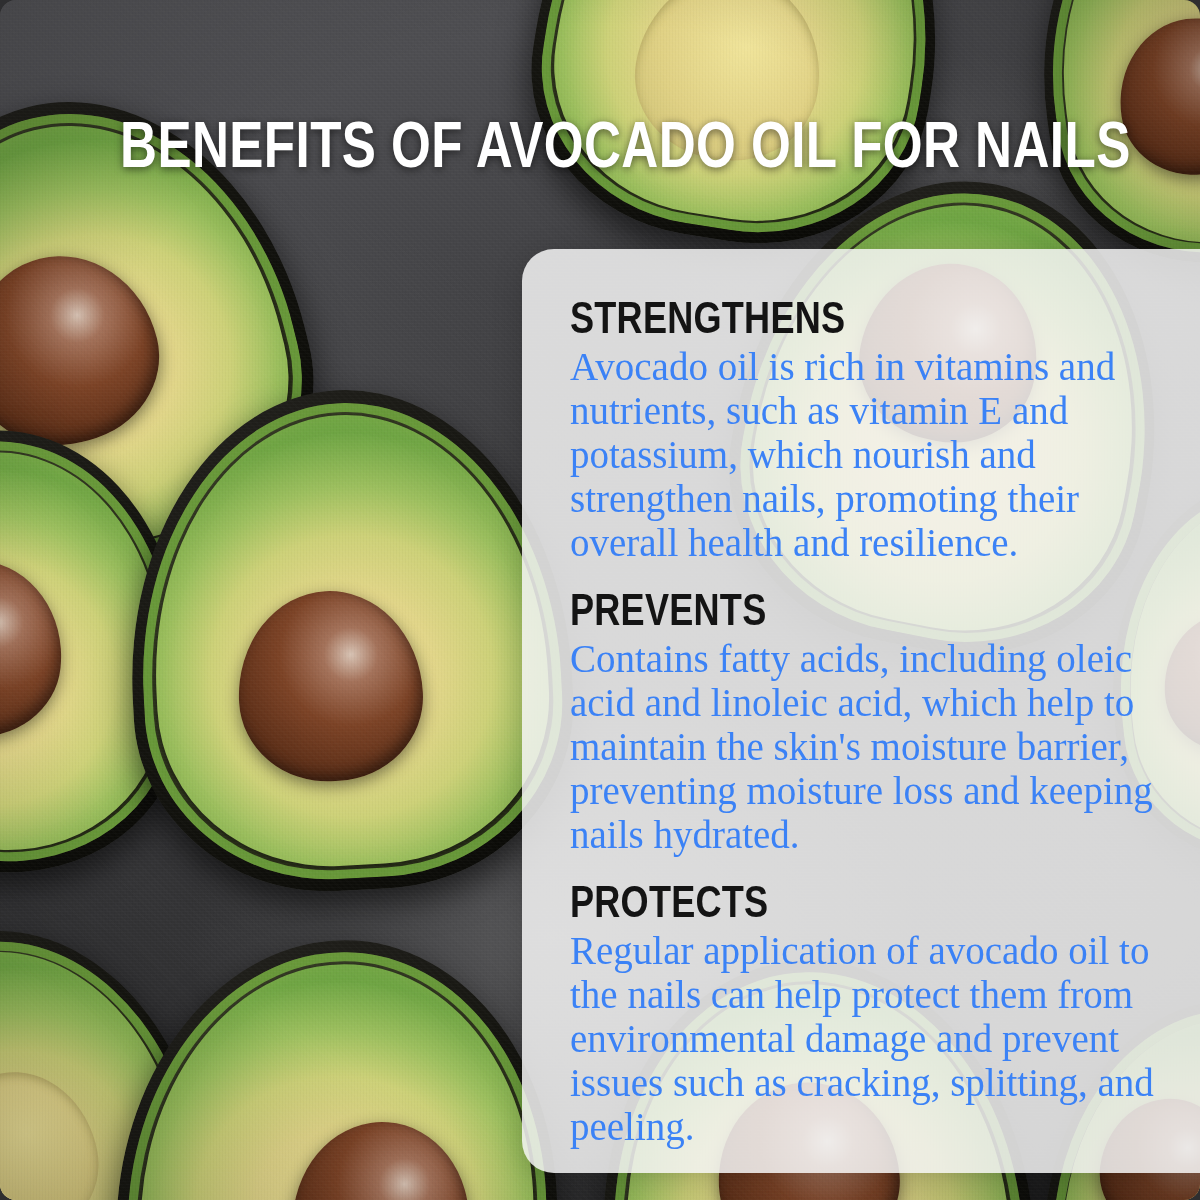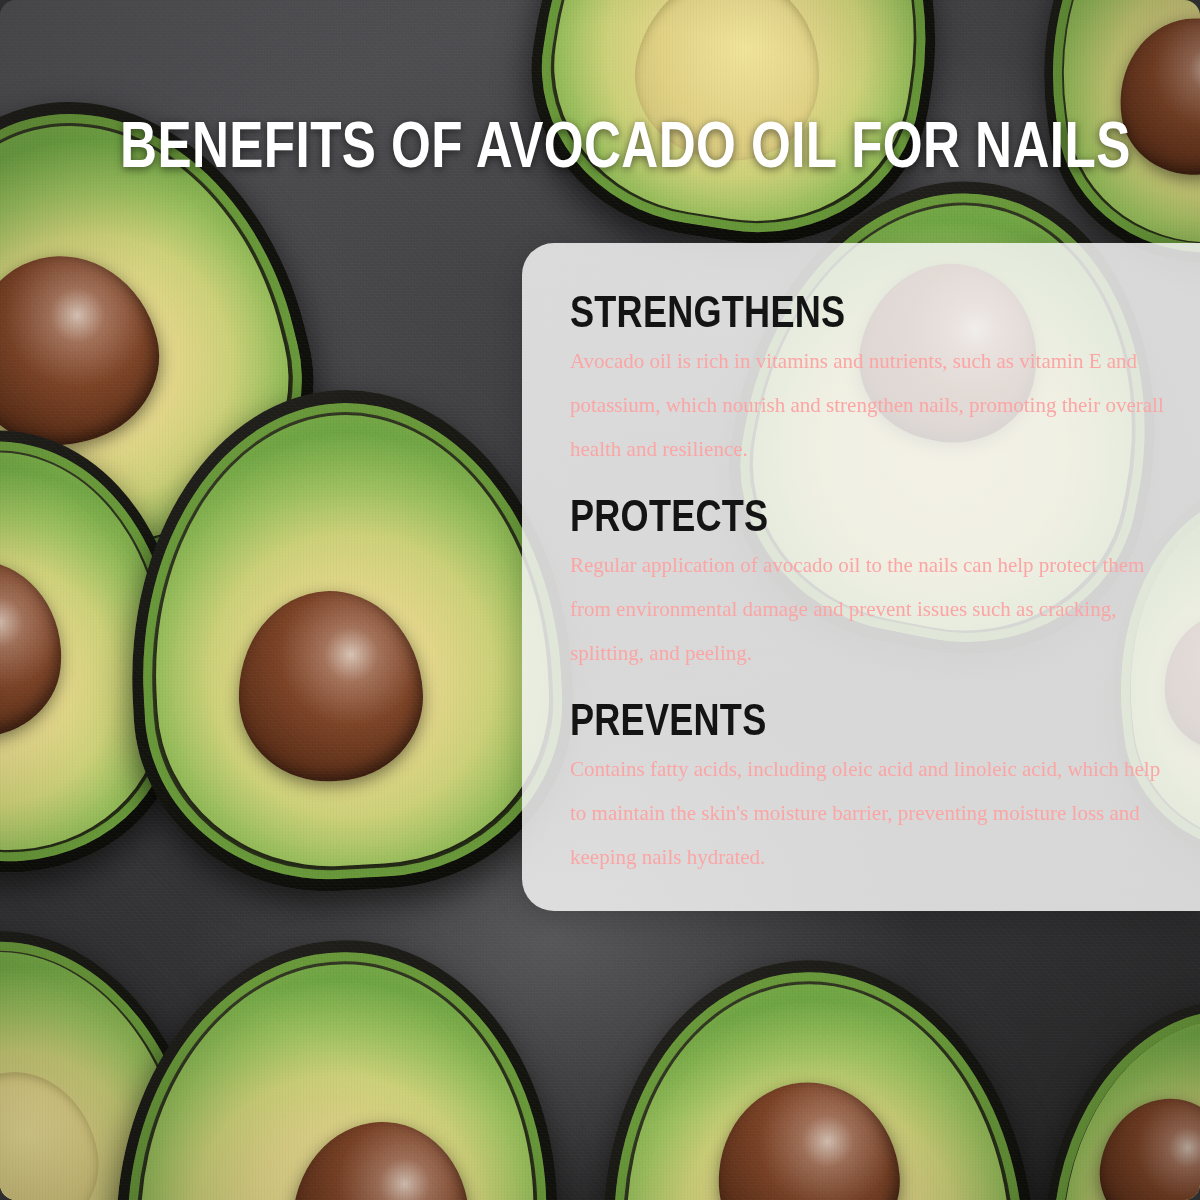--- a/index.html
+++ b/index.html
@@ -103,21 +103,21 @@
     letter-spacing:.5px;
     transform:scaleX(.80);
     transform-origin:center top;
     text-shadow:0 2px 10px rgba(0,0,0,.55);
     white-space:nowrap;
   }
 
   
   .panel{
     position:absolute;
-    left:522px;top:243px;width:678px;height:668px;
+    left:522px;top:249px;width:678px;height:924px;
     border-radius:32px 0 0 32px;
     background:rgba(244,244,245,.855);
     box-shadow:0 6px 30px rgba(0,0,0,.18);
     overflow:hidden;
   }
   .panel-inner{
     position:absolute;inset:0;
     padding:46px 34px 0 48px;
     box-sizing:border-box;
   }
@@ -130,23 +130,23 @@
     line-height:46px;
     letter-spacing:.3px;
     color:#141414;
     transform:scaleX(.82);
     transform-origin:left center;
     margin:0 0 4px 0;
     white-space:nowrap;
   }
   .s-body{
     font-family:"Liberation Serif",serif;
-    font-size:21px;
+    font-size:39px;
     line-height:44px;
-    color:#fca5a5;
+    color:#3b82f6;
     margin:0;
     max-width:610px;
   }
 </style>
 </head>
 <body>
 
 <div class="canvas">
 
   <div class="photo">
@@ -237,25 +237,25 @@
 
   <div class="panel">
     <div class="panel-inner">
 
       <div class="section">
         <div class="s-head">STRENGTHENS</div>
         <p class="s-body">Avocado oil is rich in vitamins and nutrients, such as vitamin E and potassium, which nourish and strengthen nails, promoting their overall health and resilience.</p>
       </div>
 
       <div class="section">
+        <div class="s-head">PREVENTS</div>
+        <p class="s-body">Contains fatty acids, including oleic acid and linoleic acid, which help to maintain the skin's moisture barrier, preventing moisture loss and keeping nails hydrated.</p>
+      </div>
+
+      <div class="section">
         <div class="s-head">PROTECTS</div>
         <p class="s-body">Regular application of avocado oil to the nails can help protect them from environmental damage and prevent issues such as cracking, splitting, and peeling.</p>
       </div>
 
-      <div class="section">
-        <div class="s-head">PREVENTS</div>
-        <p class="s-body">Contains fatty acids, including oleic acid and linoleic acid, which help to maintain the skin's moisture barrier, preventing moisture loss and keeping nails hydrated.</p>
-      </div>
-
     </div>
   </div>
 
 </div>
 
 </body></html>

